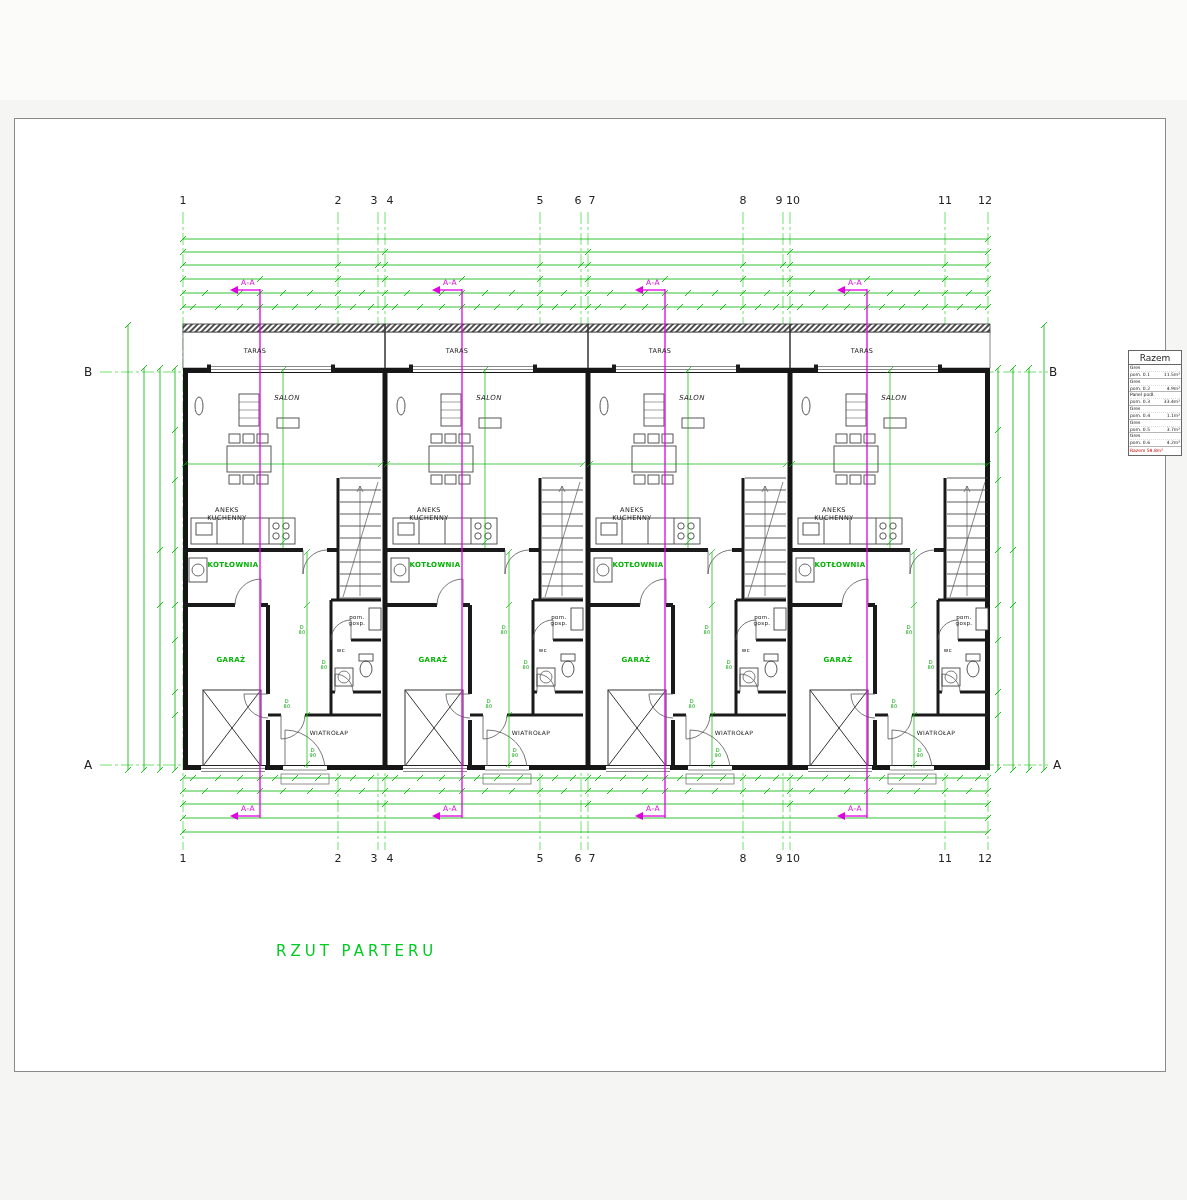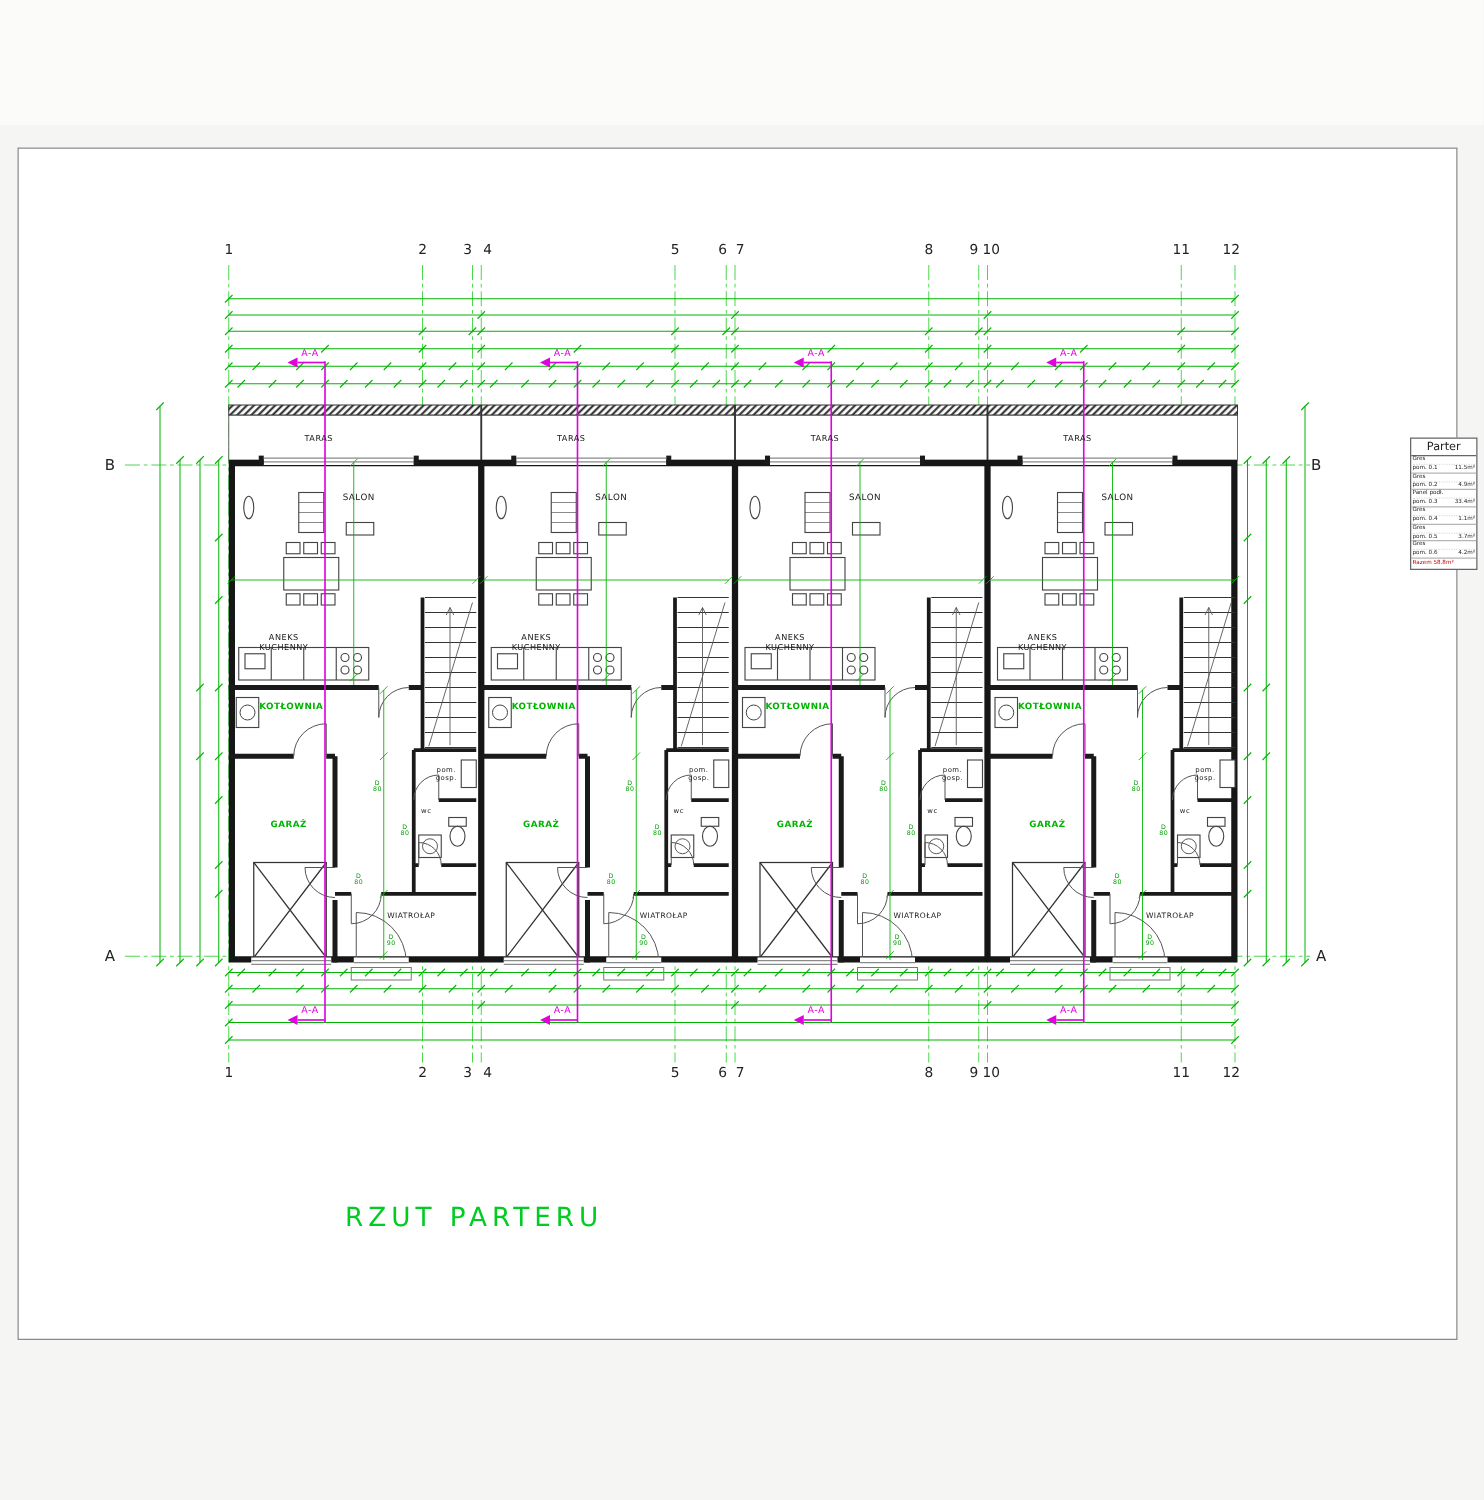--- a/index.html
+++ b/index.html
@@ -12,30 +12,30 @@
   .dimt{stroke:#00b400;stroke-width:0.9;}
   .mag{stroke:#e000e0;stroke-width:1.3;}
   .axrow{position:absolute;left:0;width:100%;height:0;}
   .axnum{position:absolute;transform:translate(-50%,-50%);font-size:11px;color:#222;}
   .axletter{position:absolute;transform:translate(-50%,-50%);font-size:12px;color:#222;}
   .seclbl{position:absolute;transform:translate(-50%,-50%);font-size:7.5px;color:#e000e0;letter-spacing:0.5px;}
   .unit-labels{position:absolute;top:368px;width:200px;height:402px;}
   .rl{position:absolute;transform:translate(-50%,-50%);font-size:7px;color:#1a1a1a;white-space:pre;text-align:center;letter-spacing:0.4px;line-height:1.2;}
   .green{color:#00b400;font-weight:bold;}
   .taras{left:72px;top:-16px;font-size:6.5px;}
-  .salon{left:104px;top:30px;}
+  .salon{left:104px;top:30px;font-style:italic;}
   .aneks{left:44px;top:147px;font-size:6.5px;}
   .kotl{left:50px;top:197px;}
   .garaz{left:48px;top:292px;}
   .pomg{left:174px;top:252px;font-size:5.5px;line-height:1.1;}
   .wclbl{left:158px;top:282px;font-size:5.5px;}
   .wiat{left:146px;top:365px;font-size:6px;}
   .dl{font-size:5px;color:#00a000;line-height:1;}
   .dl1{left:119px;top:262px}.dl2{left:141px;top:297px}.dl3{left:104px;top:336px}.dl4{left:130px;top:385px}
-  .plan-title{position:absolute;left:276px;top:942px;font-size:21px;color:#00cc22;letter-spacing:4px;margin-top:20px;}
+  .plan-title{position:absolute;left:276px;top:942px;font-size:15px;color:#00cc22;letter-spacing:4px;}
   .legend{position:absolute;left:1128px;top:350px;width:52px;border:1px solid #666;background:#fff;color:#222;}
   .legend-title{font-size:9px;text-align:center;border-bottom:1px solid #666;padding:2px 0 1px 0;}
   .lg{border-bottom:1px solid #b5b5b5;padding:0 1px;}
   .lm{font-size:4.5px;line-height:1.3;}
   .lr{display:flex;justify-content:space-between;font-size:4.5px;line-height:1.3;border-top:1px dotted #ddd;}
   .legend-footer{color:#cc0000;font-size:4.5px;padding:1px;line-height:1.2;}
 </style>
 </head>
 <body>
 
@@ -562,21 +562,21 @@
 80</span>
     <span class="rl dl dl2">D
 80</span>
     <span class="rl dl dl3">D
 80</span>
     <span class="rl dl dl4">D
 90</span>
   </div>
 
   <div class="legend">
-    <div class="legend-title">Parter</div>
+    <div class="legend-title">Razem</div>
     <div class="lg">
       <div class="lm">Gres</div>
       <div class="lr">
           <span>pom. 0.1</span>
           <span>11.5m²</span>
         </div>
     </div>
     <div class="lg">
       <div class="lm">Gres</div>
       <div class="lr">

